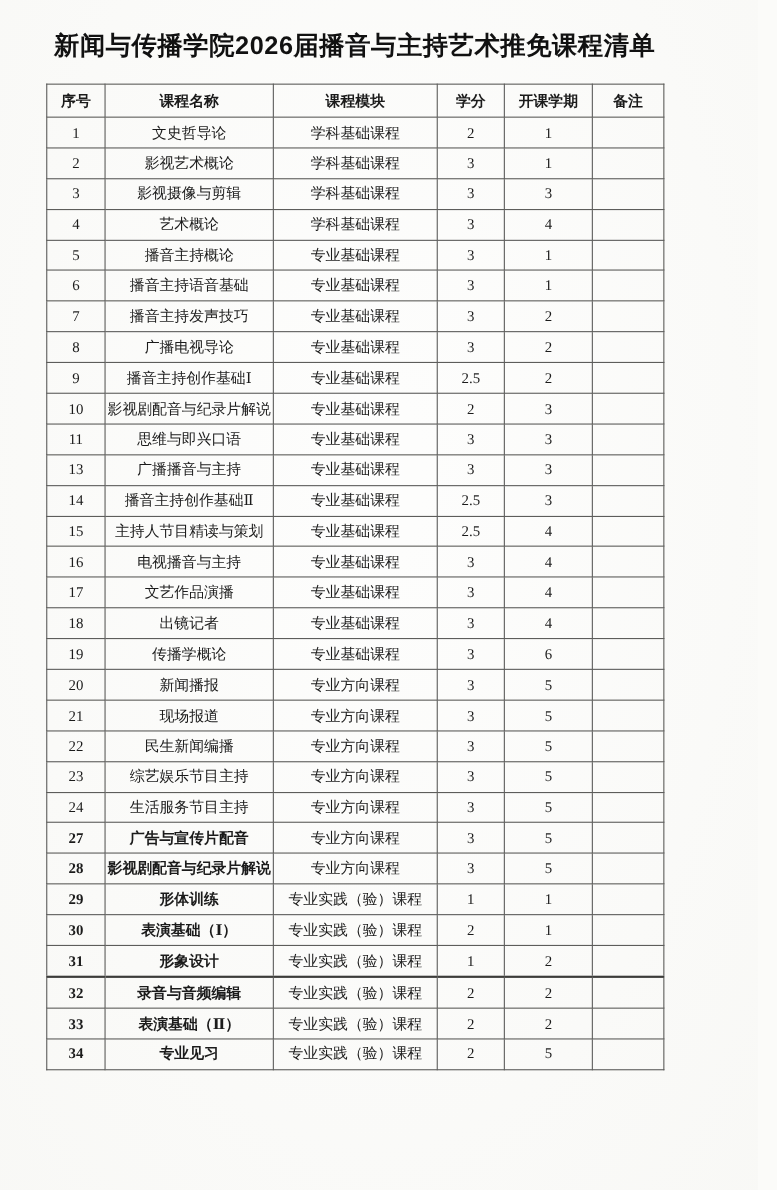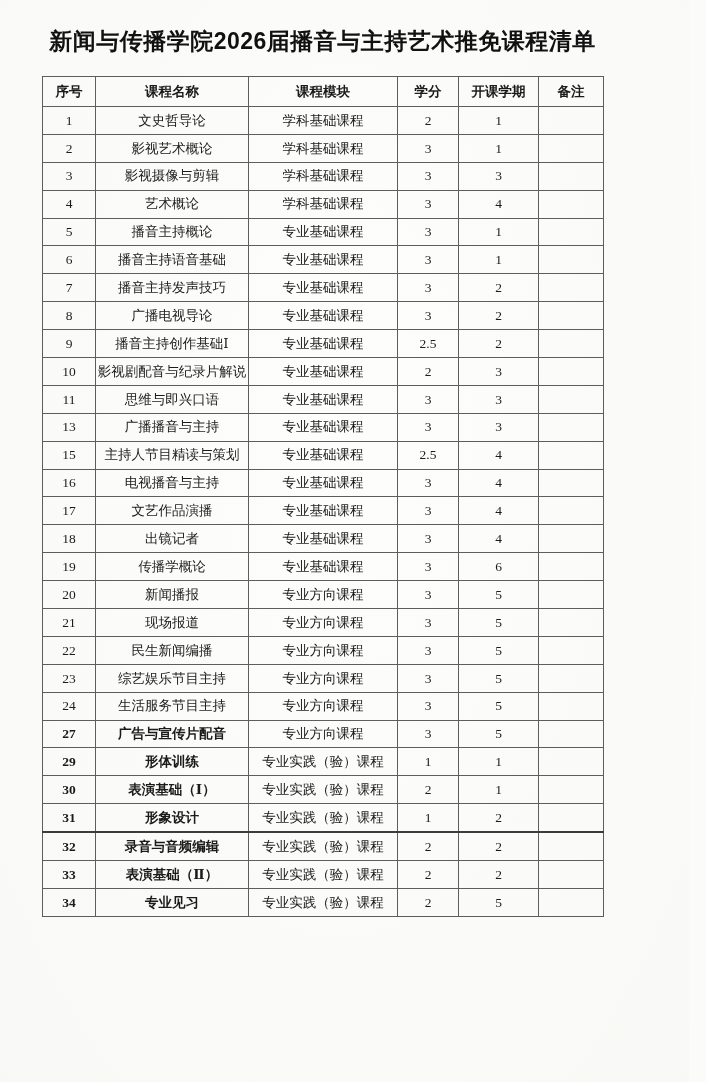--- a/index.html
+++ b/index.html
@@ -195,20 +195,28 @@
         </tr>
         <tr>
           <td>13</td>
           <td>广播播音与主持</td>
           <td>专业基础课程</td>
           <td>3</td>
           <td>3</td>
           <td></td>
         </tr>
         <tr>
+          <td>14</td>
+          <td>播音主持创作基础Ⅱ</td>
+          <td>专业基础课程</td>
+          <td>2.5</td>
+          <td>3</td>
+          <td></td>
+        </tr>
+        <tr>
           <td>15</td>
           <td>主持人节目精读与策划</td>
           <td>专业基础课程</td>
           <td>2.5</td>
           <td>4</td>
           <td></td>
         </tr>
         <tr>
           <td>16</td>
           <td>电视播音与主持</td>
@@ -277,20 +285,28 @@
           <td>24</td>
           <td>生活服务节目主持</td>
           <td>专业方向课程</td>
           <td>3</td>
           <td>5</td>
           <td></td>
         </tr>
         <tr class="bold-row">
           <td>27</td>
           <td>广告与宣传片配音</td>
+          <td>专业方向课程</td>
+          <td>3</td>
+          <td>5</td>
+          <td></td>
+        </tr>
+        <tr class="bold-row">
+          <td>28</td>
+          <td>影视剧配音与纪录片解说</td>
           <td>专业方向课程</td>
           <td>3</td>
           <td>5</td>
           <td></td>
         </tr>
         <tr class="bold-row">
           <td>29</td>
           <td>形体训练</td>
           <td>专业实践（验）课程</td>
           <td>1</td>

